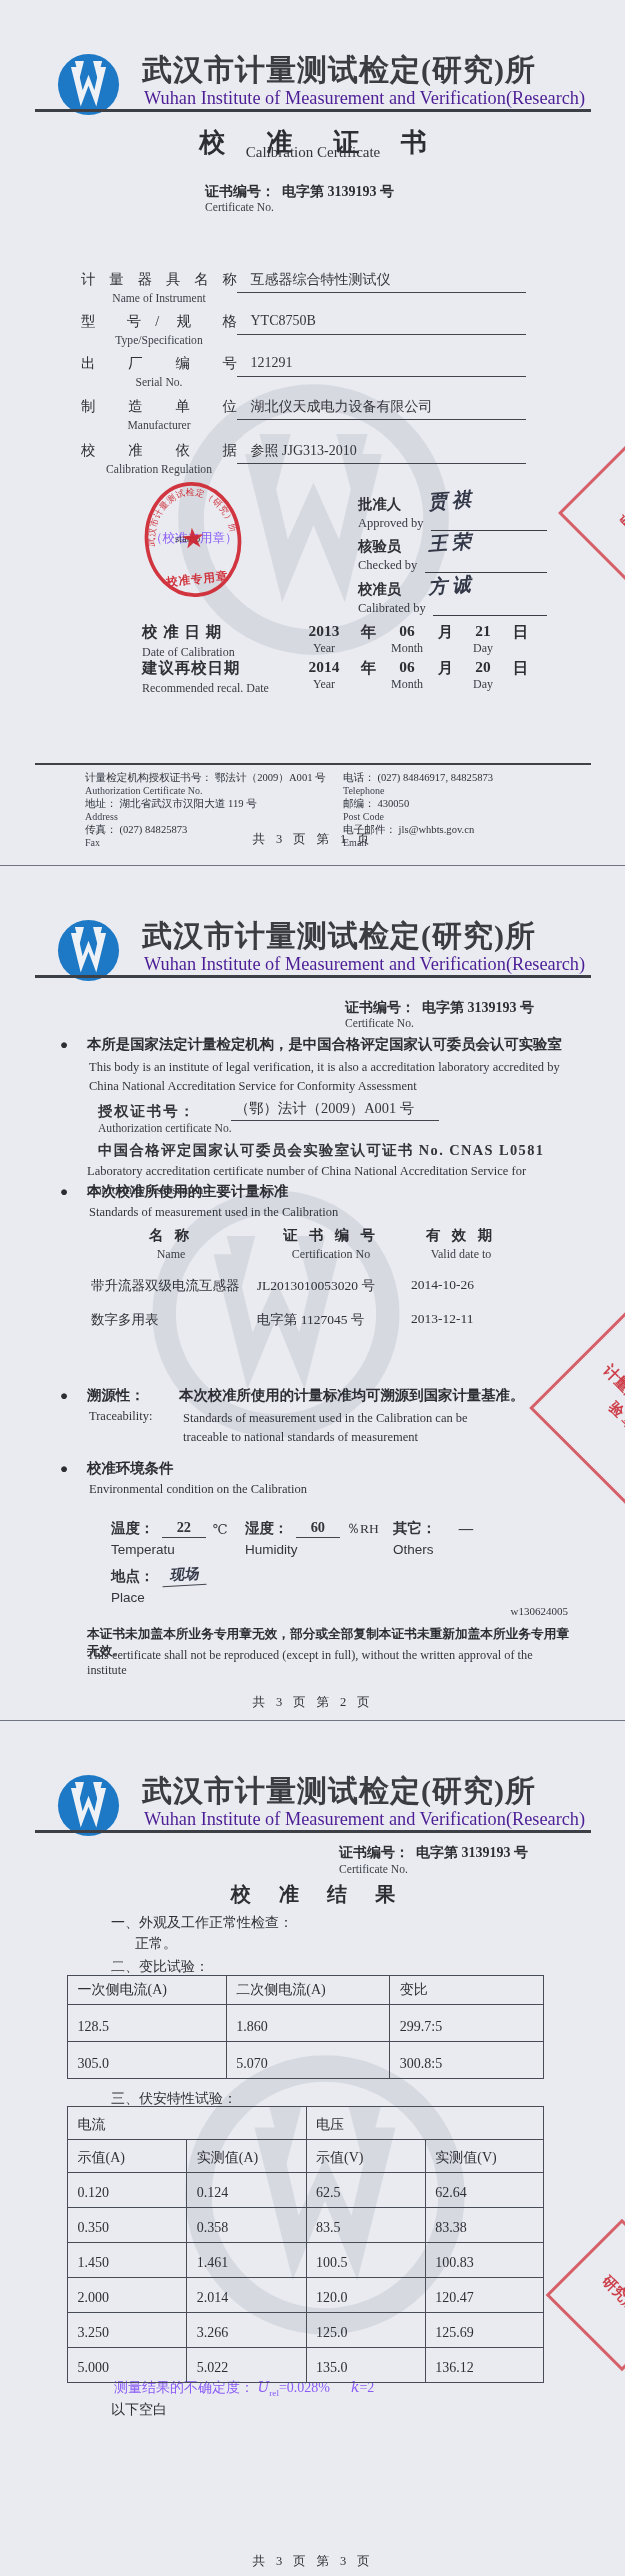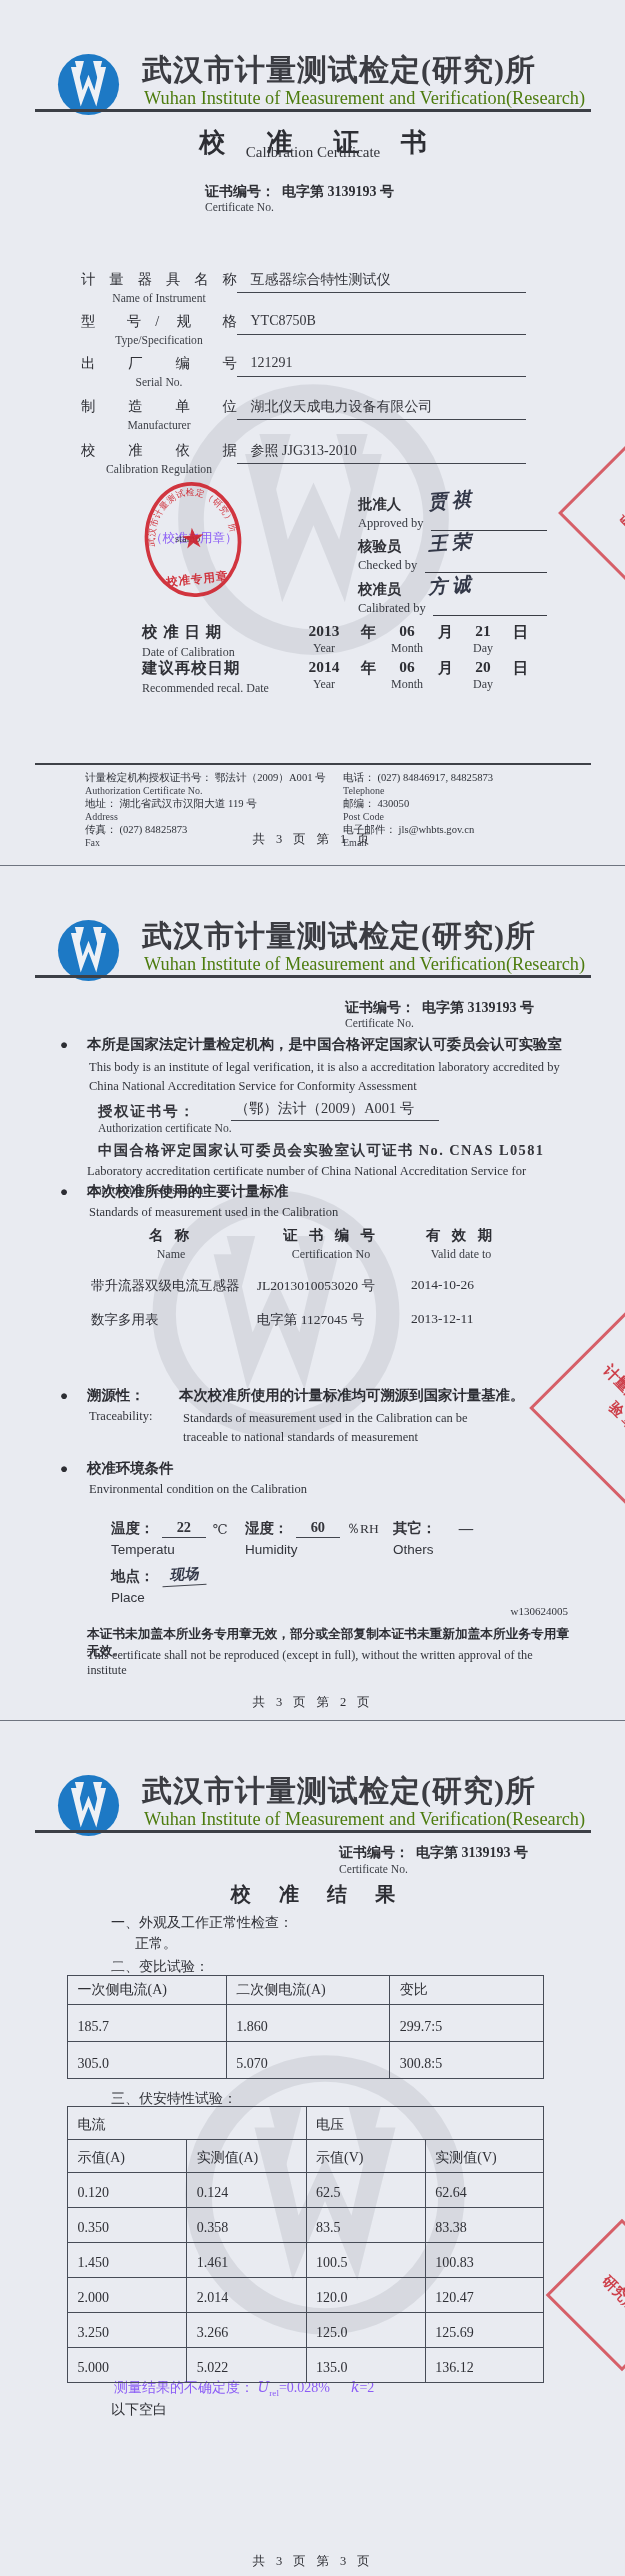--- a/index.html
+++ b/index.html
@@ -5,21 +5,21 @@
   html,body{margin:0;padding:0;background:#9aa0a8;}
   *{box-sizing:border-box;}
   #doc{width:626px;margin:0 auto;font-family:"Liberation Serif","DejaVu Serif",serif;color:#34353b;text-decoration:underline;}
   .sheet{position:relative;width:626px;background:#e9ebf1;overflow:hidden;}
   .sheet1{height:865px;}
   .sheet2{height:855px;border-top:1.9px solid #6f7480;}
   .sheet3{height:856px;border-top:1.9px solid #6f7480;}
   
   .logo{position:absolute;left:56px;top:52px;width:65px;height:65px;}
   .title-cn{position:absolute;left:142px;top:50px;font-size:30px;font-weight:700;letter-spacing:1px;color:#3b3c42;white-space:nowrap;}
-  .title-en{position:absolute;left:144px;top:88px;font-size:18.3px;color:#4d7c0f;white-space:nowrap;}
+  .title-en{position:absolute;left:144px;top:88px;font-size:18.3px;color:#4c1d95;white-space:nowrap;}
   .hrule{position:absolute;left:35px;right:35px;top:109px;height:2.9px;background:#3c3f46;}
   .certno{position:absolute;font-size:14px;font-weight:700;color:#2e2f35;white-space:nowrap;}
   .certno-en{position:absolute;font-size:11.6px;color:#3a3d44;white-space:nowrap;}
   
   .ctitle{position:absolute;left:0;right:0;top:125px;text-align:center;font-size:26px;font-weight:700;letter-spacing:17.3px;text-indent:17.3px;color:#2d2e34;}
   .ctitle-en{position:absolute;left:0;right:0;top:144px;text-align:center;font-size:15px;}
   .field{position:absolute;left:81px;width:445px;display:flex;}
   .fl{width:156px;flex:none;}
   .fl-cn{display:block;width:156px;font-size:14.4px;color:#2f3036;text-align:justify;text-align-last:justify;}
   .fl-en{display:block;width:156px;text-align:center;font-size:11.6px;color:#3c3f46;margin-top:2.9px;white-space:nowrap;}
@@ -428,21 +428,21 @@
           <col style="width:164px">
           <col style="width:154px">
         </colgroup>
       <tbody>
           <tr>
         <td class="hd">一次侧电流(A)</td>
         <td class="hd">二次侧电流(A)</td>
         <td class="hd">变比</td>
       </tr>
       <tr>
-        <td class="dt">185.7</td>
+        <td class="dt">128.5</td>
         <td class="dt">1.860</td>
         <td class="dt">299.7:5</td>
       </tr>
       <tr>
         <td class="dt">305.0</td>
         <td class="dt">5.070</td>
         <td class="dt">300.8:5</td>
       </tr>
     </tbody>
       </table>

